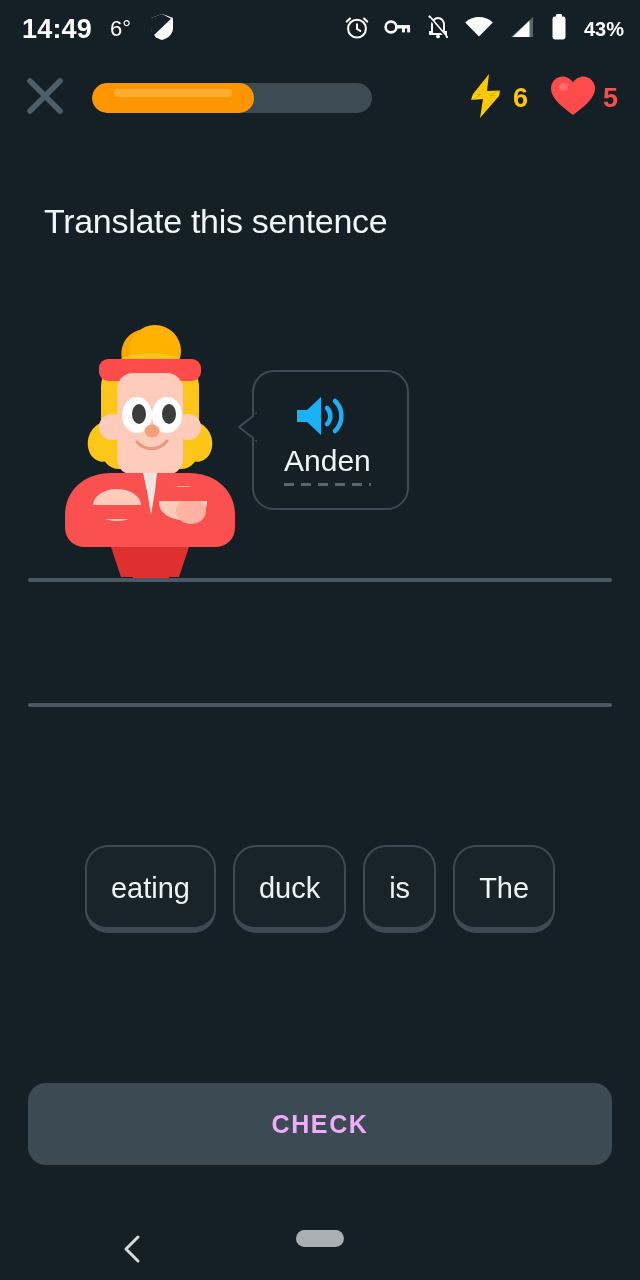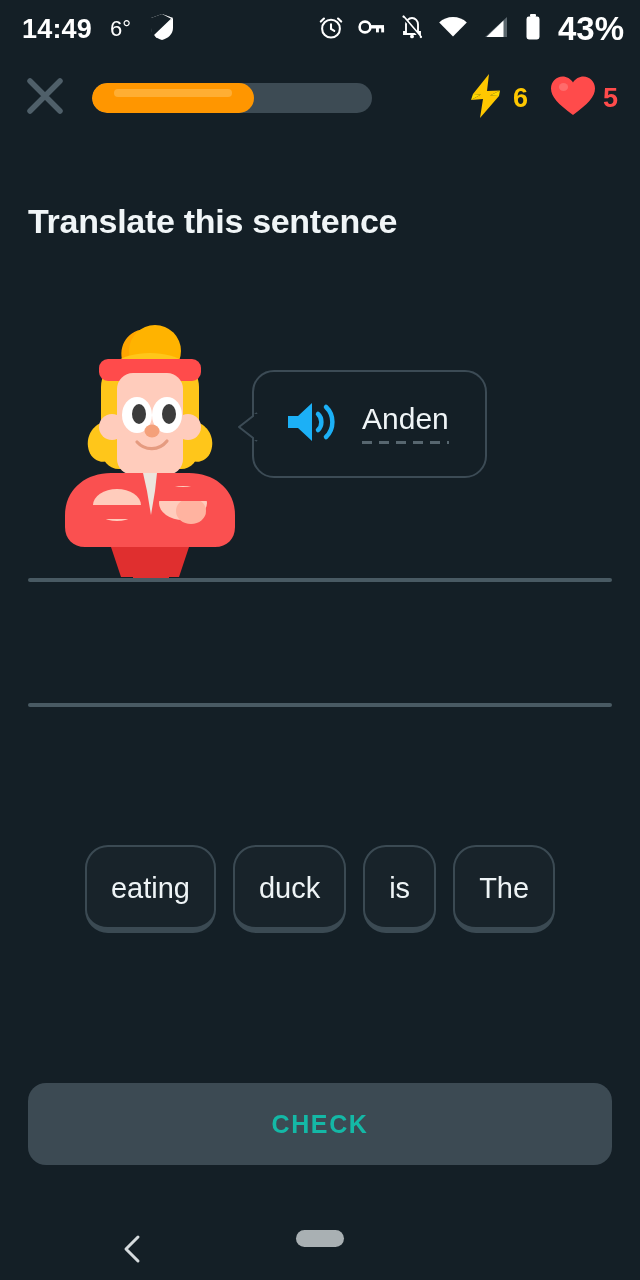--- a/index.html
+++ b/index.html
@@ -20,21 +20,21 @@
     position:absolute; top:0; left:0;
     width:640px; height:58px;
     display:flex; align-items:center;
     padding:0 16px 0 22px;
     color:#ffffff;
   }
   .sb-left { display:flex; align-items:center; gap:18px; }
   .sb-time { font-size:27px; font-weight:700; letter-spacing:0.2px; }
   .sb-temp { font-size:22px; font-weight:400; }
   .sb-right { margin-left:auto; display:flex; align-items:center; gap:14px; }
-  .sb-battery-text { font-size:33px; font-weight:700; margin-left:2px; }
+  .sb-battery-text { font-size:20px; font-weight:700; margin-left:2px; }
   .sb-icon { display:block; }
 
   
   .header {
     position:absolute; top:62px; left:0;
     width:640px; height:72px;
     display:flex; align-items:center;
     padding:0 22px;
   }
   .close-btn {
@@ -72,41 +72,42 @@
     display:flex; align-items:center; gap:7px;
     flex:0 0 auto;
   }
   .stat + .stat { margin-left:22px; }
   .stat-value { font-size:27px; font-weight:700; }
   .stat-bolt .stat-value { color:#ffc800; }
   .stat-heart .stat-value { color:#ff4b4b; }
 
   
   .title {
-    position:absolute; top:202px; left:28px;
-    font-size:34px; font-weight:700;
+    position:absolute; top:202px; left:44px;
+    font-size:34px; font-weight:400;
     color:#f0f5f7;
     letter-spacing:-0.3px;
   }
 
   
   .challenge {
     position:absolute; top:310px; left:0;
     width:640px; height:270px;
   }
   .character { position:absolute; left:55px; top:5px; }
 
   .bubble {
     position:absolute; left:252px; top:60px;
     min-height:108px;
     border:2px solid #3c4b55;
     border-radius:22px;
     background:#141f26;
     display:flex; align-items:center;
     padding:20px 26px 20px 30px;
+    flex-direction:column;
   }
   .bubble-tail {
     position:absolute; left:-20px; top:40px;
     width:22px; height:34px;
   }
   .speaker-icon { flex:0 0 auto; margin-right:22px; }
   .bubble-text {
     font-size:30px; color:#f0f5f7; white-space:nowrap;
     position:relative;
   }
@@ -149,21 +150,21 @@
     font-size:29px; color:#eef4f6;
   }
 
   
   .check-button {
     position:absolute; left:28px; top:1083px;
     width:584px; height:82px;
     background:#3c4a53;
     border:none;
     border-radius:18px;
-    color:#14b8a6;
+    color:#f0abfc;
     font-size:25px; font-weight:700;
     letter-spacing:1.6px;
     font-family:"Liberation Sans", sans-serif;
   }
 
   
   .navbar {
     position:absolute; left:0; bottom:0;
     width:640px; height:62px;
   }

